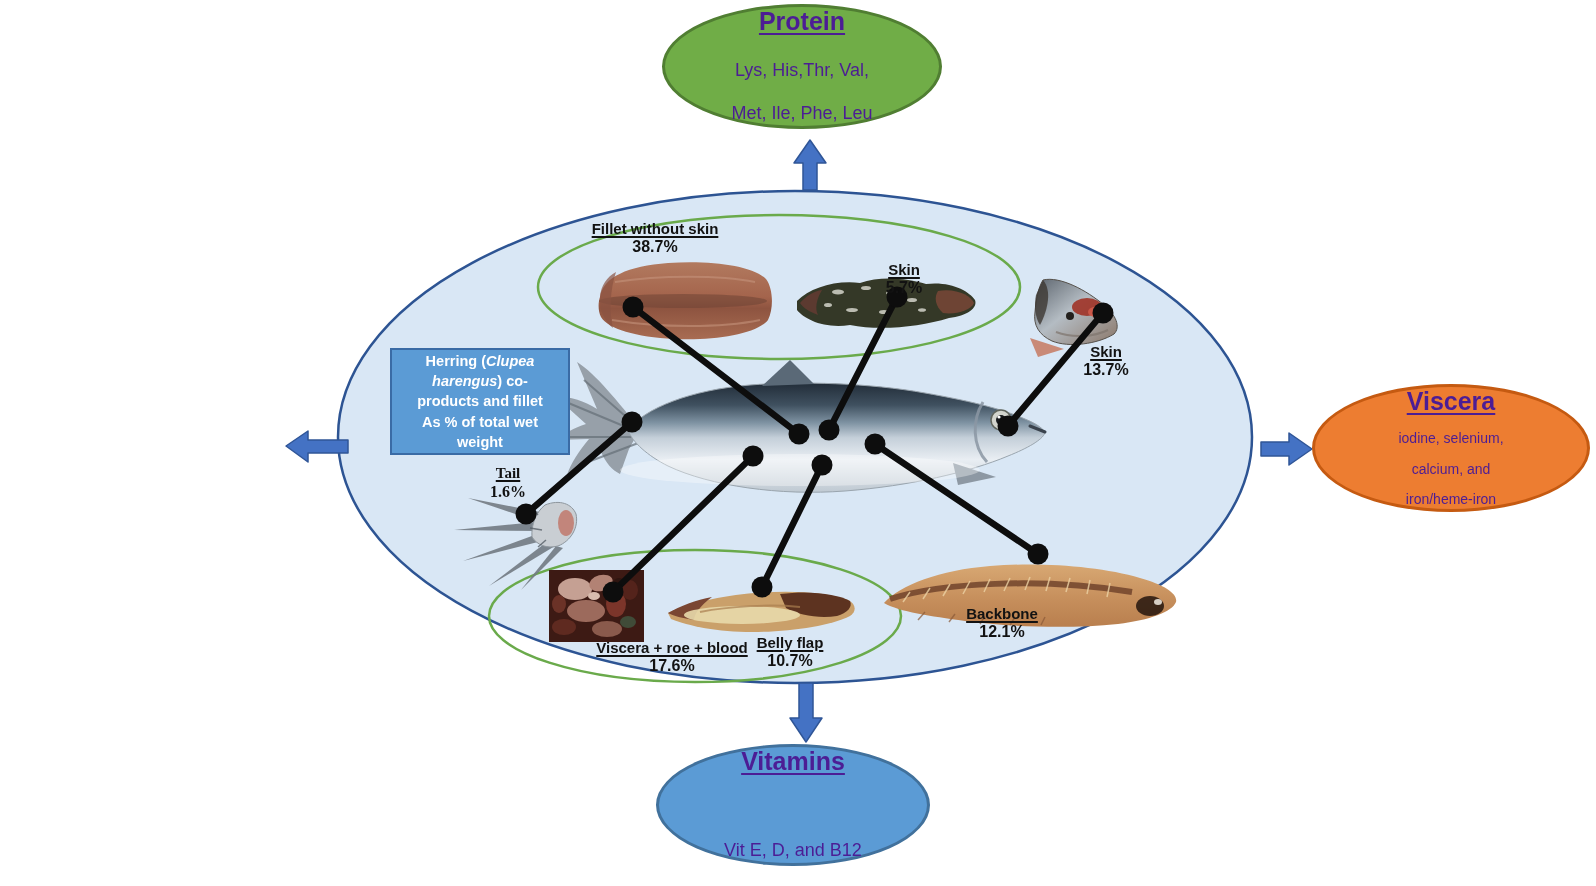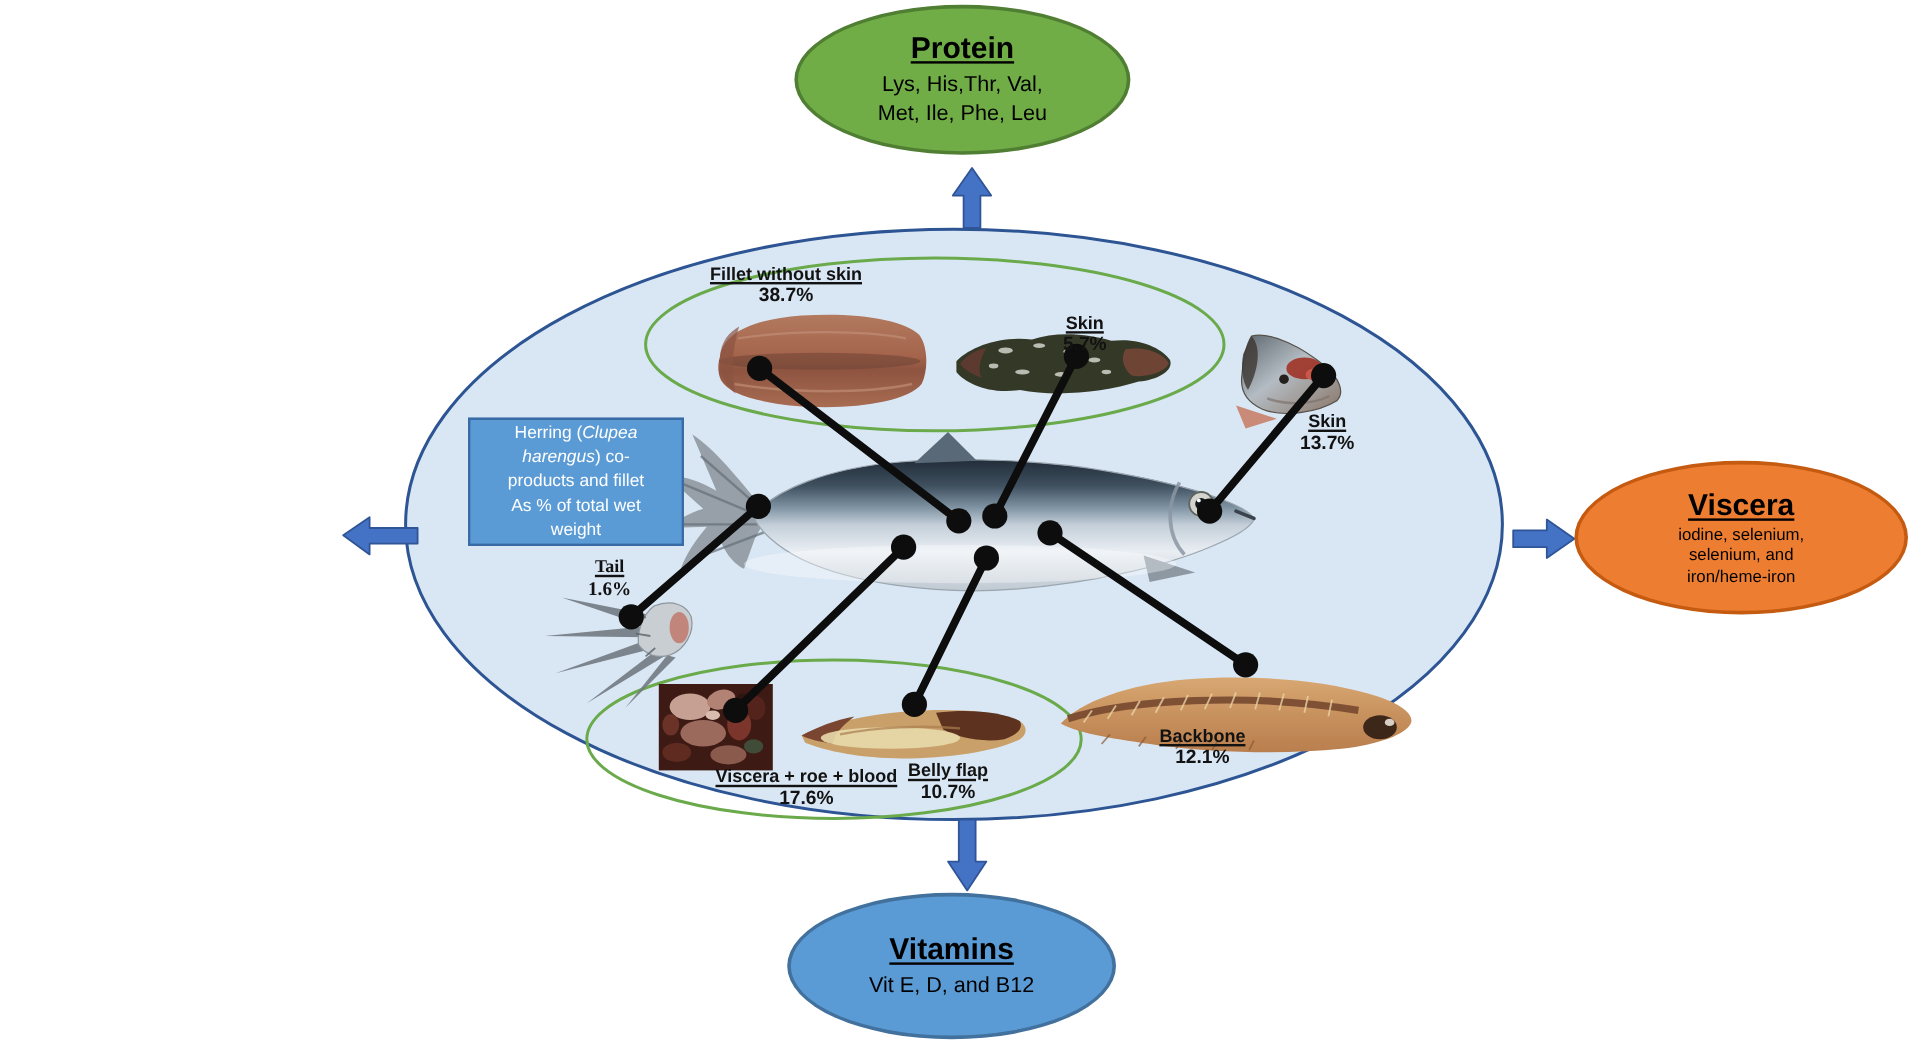--- a/index.html
+++ b/index.html
@@ -5,41 +5,41 @@
   html,body{margin:0;padding:0;background:#ffffff;}
   #canvas{
     position:relative;width:1596px;height:886px;background:#ffffff;overflow:hidden;
     font-family:"Liberation Sans",sans-serif;
   }
   #scene{position:absolute;left:0;top:0;width:1596px;height:886px;}
 
   
   .node{
     position:absolute;border-radius:50%;display:flex;flex-direction:column;
-    align-items:center;justify-content:center;text-align:center;color:#000000;
+    align-items:center;justify-content:space-between;text-align:center;color:#4c1d95;
     box-sizing:border-box;
   }
   .node-title{
     font-weight:bold;text-decoration:underline;text-underline-offset:3px;
     text-decoration-thickness:2px;font-size:25px;margin-bottom:4px;
   }
   .node-line{font-size:18px;line-height:1.32;}
   #node-protein{left:662px;top:4px;width:280px;height:125px;background:#70ad47;border:3px solid #507e32;}
   #node-lipids{left:4px;top:378px;width:284px;height:122px;background:#fdc101;border:3px solid #bf9000;}
   #node-minerals{left:1312px;top:384px;width:278px;height:128px;background:#ed7d31;border:3px solid #c55a11;}
   #node-minerals .node-line{font-size:14px;line-height:1.26;}
   #node-minerals .node-title{margin-bottom:1px;}
   #node-vitamins{left:656px;top:744px;width:274px;height:122px;background:#5b9bd5;border:3px solid #41719c;}
 
   
   #center-box{
     position:absolute;left:390px;top:348px;width:180px;height:107px;
     background:#5b9bd5;border:2.5px solid #3a6ba5;box-sizing:border-box;
     display:flex;align-items:center;justify-content:center;text-align:center;
-    color:#ffffff;font-weight:normal;font-size:14.5px;line-height:1.4;padding:2px 18px;
+    color:#ffffff;font-weight:bold;font-size:14.5px;line-height:1.4;padding:2px 18px;
   }
 
   
   .part-label{
     position:absolute;transform:translateX(-50%);text-align:center;color:#121212;
     white-space:nowrap;
   }
   .part-name{
     font-size:15px;font-weight:bold;text-decoration:underline;
     text-underline-offset:2px;text-decoration-thickness:1.5px;
@@ -245,21 +245,21 @@
   <div class="node" id="node-protein">
     <div class="node-title">Protein</div>
     <div class="node-line">Lys, His,Thr, Val,</div>
     <div class="node-line">Met, Ile, Phe, Leu</div>
   </div>
 
 
   <div class="node" id="node-minerals">
     <div class="node-title">Viscera</div>
     <div class="node-line">iodine, selenium,</div>
-    <div class="node-line">selenium, and</div>
+    <div class="node-line">calcium, and</div>
     <div class="node-line">iron/heme-iron</div>
   </div>
 
   <div class="node" id="node-vitamins">
     <div class="node-title">Vitamins</div>
     <div class="node-line">Vit E, D, and B12</div>
   </div>
 
   <div id="center-box">
     <div>

